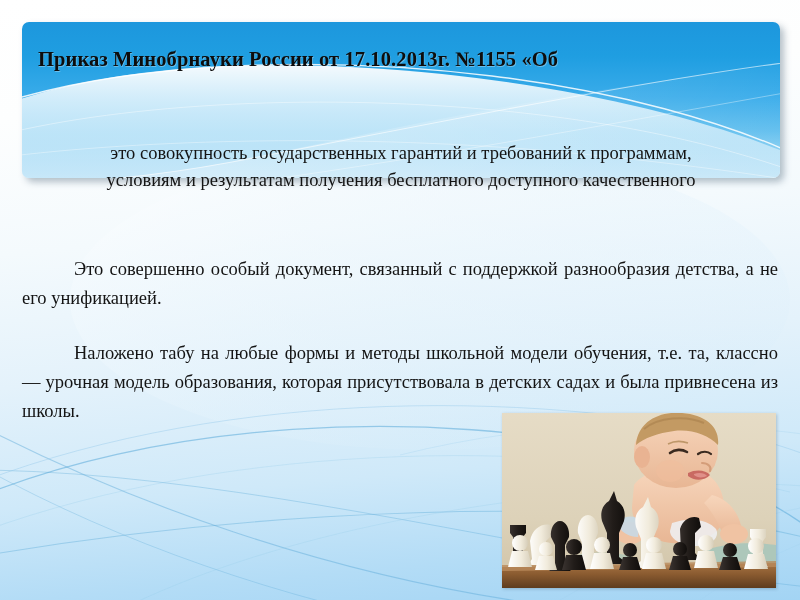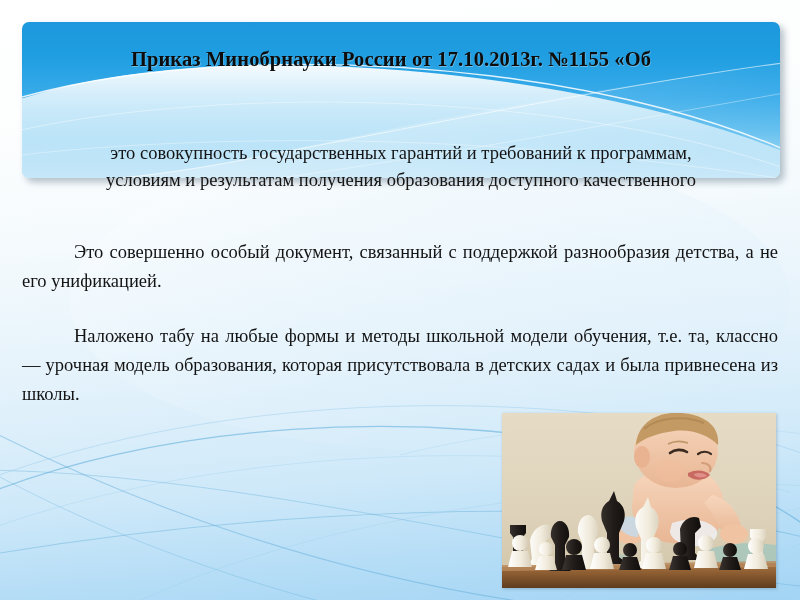--- a/index.html
+++ b/index.html
@@ -51,24 +51,24 @@
   }
   .banner-svg {
     position: absolute;
     left: 0; top: 0;
     width: 758px; height: 156px;
   }
 
   
   .title-block {
     position: absolute;
-    left: 24px;
+    left: 38px;
     top: 44px;
     width: 734px;
-    text-align: center;
+    text-align: left;
     z-index: 5;
   }
   .title-line {
     font-weight: bold;
     font-size: 20.5px;
     line-height: 31px;
     color: #0d0d0d;
     letter-spacing: 0.1px;
     text-shadow: 0.6px 0.6px 0 rgba(255,255,255,0.30);
   }
@@ -83,21 +83,21 @@
     font-size: 18.5px;
     line-height: 27px;
     color: #141414;
     z-index: 6;
   }
 
   
   .body-area {
     position: absolute;
     left: 22px;
-    top: 238px;
+    top: 255px;
     width: 756px;
     z-index: 4;
   }
   .para {
     font-size: 18.5px;
     line-height: 29px;
     color: #141414;
     text-align: justify;
     margin: 0 0 26px 0;
   }
@@ -184,21 +184,21 @@
       </g>
     </svg>
   </div>
 
   <div class="title-block">
     <div class="title-line">Приказ Минобрнауки России от 17.10.2013г. №1155 «Об</div>
   </div>
 
   <div class="lead">
     <div>это совокупность государственных гарантий и требований к программам,</div>
-    <div>условиям и результатам получения образования доступного качественного</div>
+    <div>условиям и результатам получения бесплатного доступного качественного</div>
   </div>
 
   <div class="body-area">
     <p class="para p1"><span class="indent"></span><span>Это совершенно особый документ, связанный с поддержкой разнообразия детства, а не его унификацией.</span></p>
     <p class="para p2"><span class="indent"></span><span>Наложено табу на любые формы и методы школьной модели обучения, т.е. та, классно — урочная модель образования, которая присутствовала в детских садах и была привнесена из школы.</span></p>
   </div>
 
   <div class="photo">
     <svg width="274" height="175" viewBox="0 0 274 175">
       <defs>

